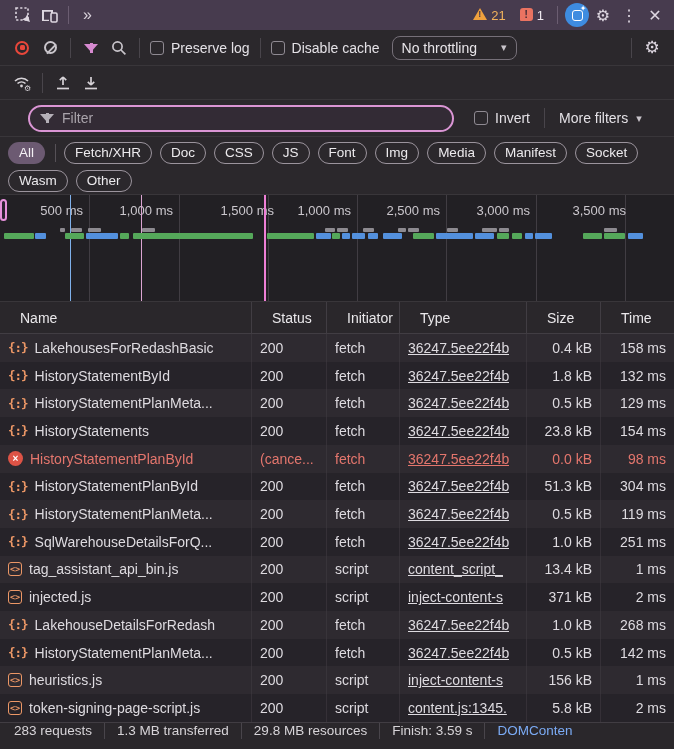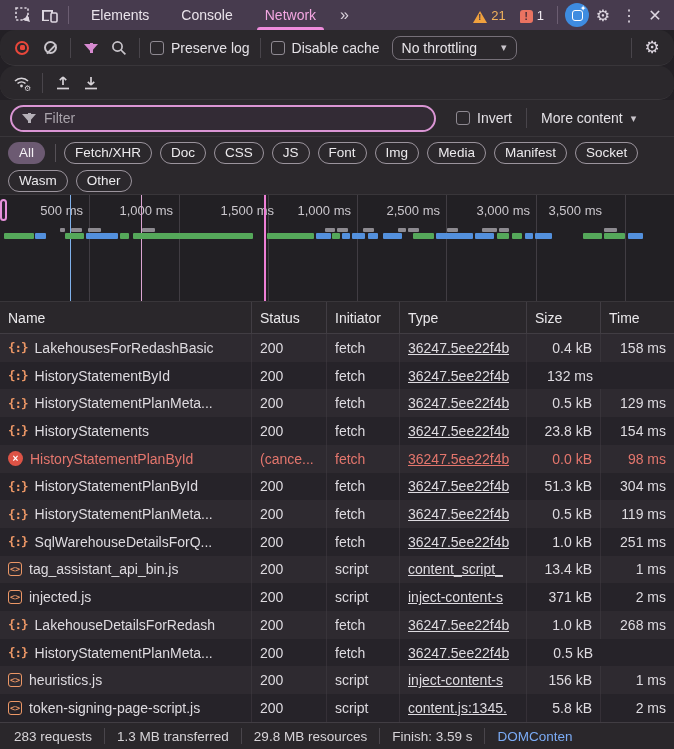--- a/index.html
+++ b/index.html
@@ -9,89 +9,89 @@
 
   
   .tabbar { height:30px; background:#473b4e; display:flex; align-items:center; padding:0 6px 0 10px; }
   .tb-icon { width:26px; height:26px; display:flex; align-items:center; justify-content:center; color:#ddd6e0; flex:none; }
   .vdiv { width:1px; height:18px; background:#6b5d71; margin:0 6px; flex:none; }
   .tab { position:relative; height:30px; display:flex; align-items:center; padding:0 16px; font-size:14px; color:#e9e3ea; }
   .tab.active { color:#f3a7e2; }
   .tab.active::after { content:""; position:absolute; left:8px; right:8px; bottom:0; height:3px; border-radius:3px 3px 0 0; background:#ee8cdc; }
   .more-tabs { font-size:16px; color:#d9d2db; padding:0 8px; }
   .spacer { flex:1; }
-  .warn-badge, .issue-badge { display:flex; align-items:flex-end; gap:4px; font-size:13px; margin:0 7px; }
+  .warn-badge, .issue-badge { display:flex; align-items:flex-start; gap:4px; font-size:13px; margin:0 7px; }
   .warn-tri { width:0; height:0; border-left:7px solid transparent; border-right:7px solid transparent; border-bottom:12px solid #f0a13d; position:relative; }
   .warn-tri::after { content:"!"; position:absolute; left:-2px; top:1px; font-size:9px; font-weight:bold; color:#473b4e; }
   .warn-count { color:#f3b25c; }
   .issue-sq { width:13px; height:13px; background:#ea7361; border-radius:3px 3px 3px 1px; display:flex; align-items:center; justify-content:center; font-size:10px; font-weight:bold; color:#402a35; }
   .issue-count { color:#efe9f0; }
   .ai-circle { width:24px; height:24px; border-radius:50%; background:#3e8ce0; display:flex; align-items:center; justify-content:center; }
   .ai-glyph { width:11px; height:11px; border:1.6px solid #fff; border-radius:3px; position:relative; }
   .ai-glyph::after { content:"✦"; position:absolute; right:-5px; top:-7px; font-size:8px; color:#fff; }
   .glyph { font-size:16px; color:#ddd6e0; }
 
   
-  .toolbar { height:36px; background:#2b282c; border-bottom:1px solid #39363a; display:flex; align-items:center; padding:0 8px;border-radius:15px; }
+  .toolbar { height:36px; background:#2b282c; border-bottom:1px solid #39363a; display:flex; align-items:center; padding:0 8px; }
   .t-icon { width:28px; height:26px; display:flex; align-items:center; justify-content:center; flex:none; }
   .rec { width:14px; height:14px; border:2px solid #e8473b; border-radius:50%; position:relative; }
   .rec::after { content:""; position:absolute; left:2.5px; top:2.5px; width:5px; height:5px; background:#e8473b; border-radius:1.5px; }
   .block { width:13px; height:13px; border:2px solid #c9c5cb; border-radius:50%; position:relative; }
   .block::after { content:""; position:absolute; left:-1px; top:4.5px; width:13px; height:2px; background:#c9c5cb; transform:rotate(-45deg); }
   .tdiv { width:1px; height:20px; background:#49454b; margin:0 6px; flex:none; }
   .funnel { width:0; height:0; border-left:7px solid transparent; border-right:7px solid transparent; border-top:8px solid #d78ad0; position:relative; }
   .funnel::after { content:""; position:absolute; left:-1.5px; top:-9px; width:3px; height:10px; background:#d78ad0; }
   .funnel.gray { border-top-color:#b5b0b8; } .funnel.gray::after { background:#b5b0b8; }
   .chk { width:14px; height:14px; border:1.6px solid #8f8a92; border-radius:3px; background:transparent; margin-right:7px; flex:none; }
   .chk-label { display:flex; align-items:center; font-size:14px; color:#e4e1e6; padding:0 4px; }
   .select-box { display:flex; align-items:center; gap:24px; border:1px solid #767079; border-radius:8px; padding:3px 9px; font-size:14px; color:#e8e5e9; margin-left:8px; }
   .caret { font-size:11px; color:#c9c5cb; }
 
   
   .toolbar.har { height:34px; border-bottom:1px solid #39363a; }
 
   
-  .filter-row { height:37px; background:#2b282c; border-bottom:1px solid #39363a; display:flex; align-items:center; padding:0 10px; }
+  .filter-row { height:37px; background:#2b282c; border-bottom:1px solid #39363a; display:flex; align-items:center; padding:0 28px; }
   .filter-pill { width:426px; height:27px; border:2px solid #da95d4; border-radius:14px; background:#332b35; display:flex; align-items:center; padding:0 10px; gap:8px; flex:none; }
   .filter-placeholder { font-size:14px; color:#a9a3ab; }
 
   
   .chips { background:#2b282c; border-bottom:1px solid #39363a; padding:5px 8px 6px; display:flex; flex-wrap:wrap; align-items:center; row-gap:6px; height:58px; }
   .chip { border:1.4px solid #9b949d; border-radius:11px; padding:2px 10px 3px; font-size:13.5px; color:#eceaed; margin-right:8px; background:transparent; }
   .chip.selected { background:#6c5a72; border-color:transparent; color:#f4f1f5; }
   .chip-div { width:1px; height:18px; background:#565157; margin:0 8px 0 2px; }
 
   
   .overview { position:relative; height:107px; background:#222024; border-bottom:1px solid #39363a; overflow:hidden; }
   .gridline { position:absolute; top:0; bottom:0; width:1px; background:#413d43; }
   .tick-label { position:absolute; top:8px; font-size:13px; color:#cbc7cd; white-space:nowrap; }
   .ev-line { position:absolute; top:0; bottom:0; }
   .ov-bar { position:absolute; border-radius:1px; }
   .grip { position:absolute; left:0; top:4px; width:7px; height:22px; border:2px solid #e791dc; border-radius:4px; background:#2b2130; }
 
   
   .grid-header { height:32px; display:grid; grid-template-columns:252px 75px 73px 127px 74px 73px; background:#2a272b; border-bottom:1px solid #413d43; font-size:14px; color:#eae8eb; align-items:center; }
-  .grid-header > div { padding:0 8px; border-right:1px solid #413d43; height:100%; display:flex; align-items:center; overflow:hidden; }
+  .grid-header > div { padding:0 20px; border-right:1px solid #413d43; height:100%; display:flex; align-items:center; overflow:hidden; }
   .grid-header > div:last-child { border-right:none; }
   .rows { height:388px; overflow:hidden; }
   .row { height:27.71px; display:grid; grid-template-columns:252px 75px 73px 127px 74px 73px; font-size:14px; color:#dedbe0; align-items:center; }
   .row.odd { background:#2e2a30; } .row.even { background:#262329; }
   .row > div { padding:0 8px; border-right:1px solid rgba(65,61,67,.55); height:100%; display:flex; align-items:center; overflow:hidden; white-space:nowrap; }
   .row > div:last-child { border-right:none;text-align:right; }
   .cell-name { gap:7px; }
   .cell-size, .cell-time { justify-content:flex-end; }
   .init-link { text-decoration:underline; color:#dedbe0; overflow:hidden; white-space:nowrap; }
   .row.error, .row.error .init-link { color:#e4766d; }
   .ic-fetch { font-family:"DejaVu Sans Mono", monospace; font-size:12.5px; font-weight:bold; color:#ec9766; letter-spacing:-1px; flex:none; }
   .ic-script { width:14px; height:14px; border:1.4px solid #ec9766; border-radius:3px; color:#ec9766; font-size:8.5px; font-weight:bold; display:flex; align-items:center; justify-content:center; flex:none; font-family:"DejaVu Sans Mono", monospace; }
   .ic-cancel { width:15px; height:15px; border-radius:50%; background:#dd5346; color:#fff; font-size:10px; font-weight:bold; display:flex; align-items:center; justify-content:center; flex:none; }
   .name-text { overflow:hidden; white-space:nowrap; }
 
   
-  .statusbar { height:27px; background:#2a272b; border-top:1px solid #413d43; display:flex; align-items:center; font-size:13.5px; color:#d7d4d8; padding-left:14px; overflow:hidden; }
+  .statusbar { height:27px; background:#2a272b; border-top:1px solid #413d43; display:flex; align-items:flex-start; font-size:13.5px; color:#d7d4d8; padding-left:14px; overflow:hidden; }
   .sb-item { white-space:nowrap; }
   .sb-div { width:1px; height:16px; background:#49454b; margin:0 12px; flex:none; }
   .sb-dcl { color:#7babf5; white-space:nowrap; }
 
   svg { display:block; }
 </style>
 </head>
 <body>
 
 <div class="app">
@@ -103,25 +103,20 @@
           <path d="M7 7 L15 9.6 L11.4 11.4 L9.6 15 Z" fill="#ddd6e0" transform="rotate(180 11 11)"></path>
         </svg>
     </div>
     <div class="tb-icon">
       <svg width="18" height="15" viewBox="0 0 18 15">
           <path d="M2 2 h11 v3 h-2 v-1.2 H4 v8 h5 V13 H2 Z" fill="#ddd6e0"></path>
           <rect x="11" y="5" width="6" height="9" rx="1.2" fill="none" stroke="#ddd6e0" stroke-width="1.6"></rect>
         </svg>
     </div>
     <div class="vdiv"></div>
-    <div class="tabs-wrap" style="display:flex">
-        <div class="tab">Elements</div>
-        <div class="tab">Console</div>
-        <div class="tab active">Network</div>
-      </div>
     <div class="more-tabs">»</div>
     <div class="spacer"></div>
     <div class="warn-badge">
       <span class="warn-tri"></span>
       <span class="warn-count">21</span>
     </div>
     <div class="issue-badge">
       <span class="issue-sq">!</span>
       <span class="issue-count">1</span>
     </div>
@@ -200,21 +195,21 @@
     <div class="filter-pill">
       <span class="funnel gray"></span>
       <span class="filter-placeholder">Filter</span>
     </div>
     <label class="chk-label" style="margin-left:16px">
       <span class="chk"></span>
       <span>Invert</span>
     </label>
     <div class="tdiv" style="margin:0 10px"></div>
     <div class="chk-label" style="gap:8px">
-      <span>More content</span>
+      <span>More filters</span>
       <span class="caret">▾</span>
     </div>
   </div>
 
   <div class="chips">
       <div class="chip selected">All</div>
       <div class="chip-div"></div>
       <div class="chip">Fetch/XHR</div>
       <div class="chip">Doc</div>
       <div class="chip">CSS</div>
@@ -236,21 +231,21 @@
       <div class="tick-label" style="right: 501px;">1,000 ms</div>
       <div class="gridline" style="left: 268px;"></div>
       <div class="tick-label" style="right: 400px;">1,500 ms</div>
       <div class="gridline" style="left: 357px;"></div>
       <div class="tick-label" style="right: 323px;">1,000 ms</div>
       <div class="gridline" style="left: 446px;"></div>
       <div class="tick-label" style="right: 234px;">2,500 ms</div>
       <div class="gridline" style="left: 536px;"></div>
       <div class="tick-label" style="right: 144px;">3,000 ms</div>
       <div class="gridline" style="left: 625px;"></div>
-      <div class="tick-label" style="right: 72px;">3,500 ms</div>
+      <div class="tick-label" style="right: 48px;">3,500 ms</div>
       <div class="ev-line" style="left: 70px; width: 1px; background: rgb(127, 176, 234);"></div>
       <div class="ev-line" style="left: 141px; width: 1px; background: rgb(219, 164, 210);"></div>
       <div class="ev-line" style="left: 264px; width: 2px; background: rgb(238, 127, 214);"></div>
       <div class="ov-bar" style="left: 60px; width: 5px; top: 33px; height: 4px; background: rgb(141, 138, 144);"></div>
       <div class="ov-bar" style="left: 71px; width: 11px; top: 33px; height: 4px; background: rgb(141, 138, 144);"></div>
       <div class="ov-bar" style="left: 88px; width: 13px; top: 33px; height: 4px; background: rgb(141, 138, 144);"></div>
       <div class="ov-bar" style="left: 142px; width: 13px; top: 33px; height: 4px; background: rgb(141, 138, 144);"></div>
       <div class="ov-bar" style="left: 325px; width: 10px; top: 33px; height: 4px; background: rgb(141, 138, 144);"></div>
       <div class="ov-bar" style="left: 337px; width: 11px; top: 33px; height: 4px; background: rgb(141, 138, 144);"></div>
       <div class="ov-bar" style="left: 363px; width: 11px; top: 33px; height: 4px; background: rgb(141, 138, 144);"></div>
@@ -310,20 +305,21 @@
       <div class="row even">
         <div class="cell-name">
           <span class="ic-fetch">{:}</span>
           <span class="name-text">HistoryStatementById</span>
         </div>
         <div class="cell-status">200</div>
         <div class="cell-type">fetch</div>
         <div class="cell-initiator">
           <span class="init-link">36247.5ee22f4b</span>
         </div>
+        <div class="cell-size">1.8 kB</div>
         <div class="cell-time">132 ms</div>
       </div>
       <div class="row odd">
         <div class="cell-name">
           <span class="ic-fetch">{:}</span>
           <span class="name-text">HistoryStatementPlanMeta...</span>
         </div>
         <div class="cell-status">200</div>
         <div class="cell-type">fetch</div>
         <div class="cell-initiator">
@@ -440,20 +436,21 @@
         <div class="cell-name">
           <span class="ic-fetch">{:}</span>
           <span class="name-text">HistoryStatementPlanMeta...</span>
         </div>
         <div class="cell-status">200</div>
         <div class="cell-type">fetch</div>
         <div class="cell-initiator">
           <span class="init-link">36247.5ee22f4b</span>
         </div>
         <div class="cell-size">0.5 kB</div>
+        <div class="cell-time">142 ms</div>
       </div>
       <div class="row odd">
         <div class="cell-name">
           <span class="ic-script">&lt;&gt;</span>
           <span class="name-text">heuristics.js</span>
         </div>
         <div class="cell-status">200</div>
         <div class="cell-type">script</div>
         <div class="cell-initiator">
           <span class="init-link">inject-content-s</span>

